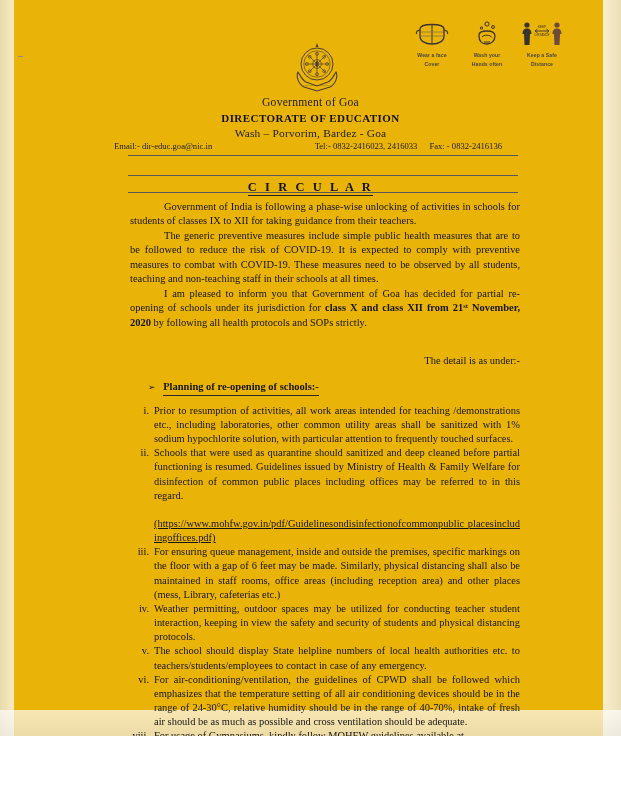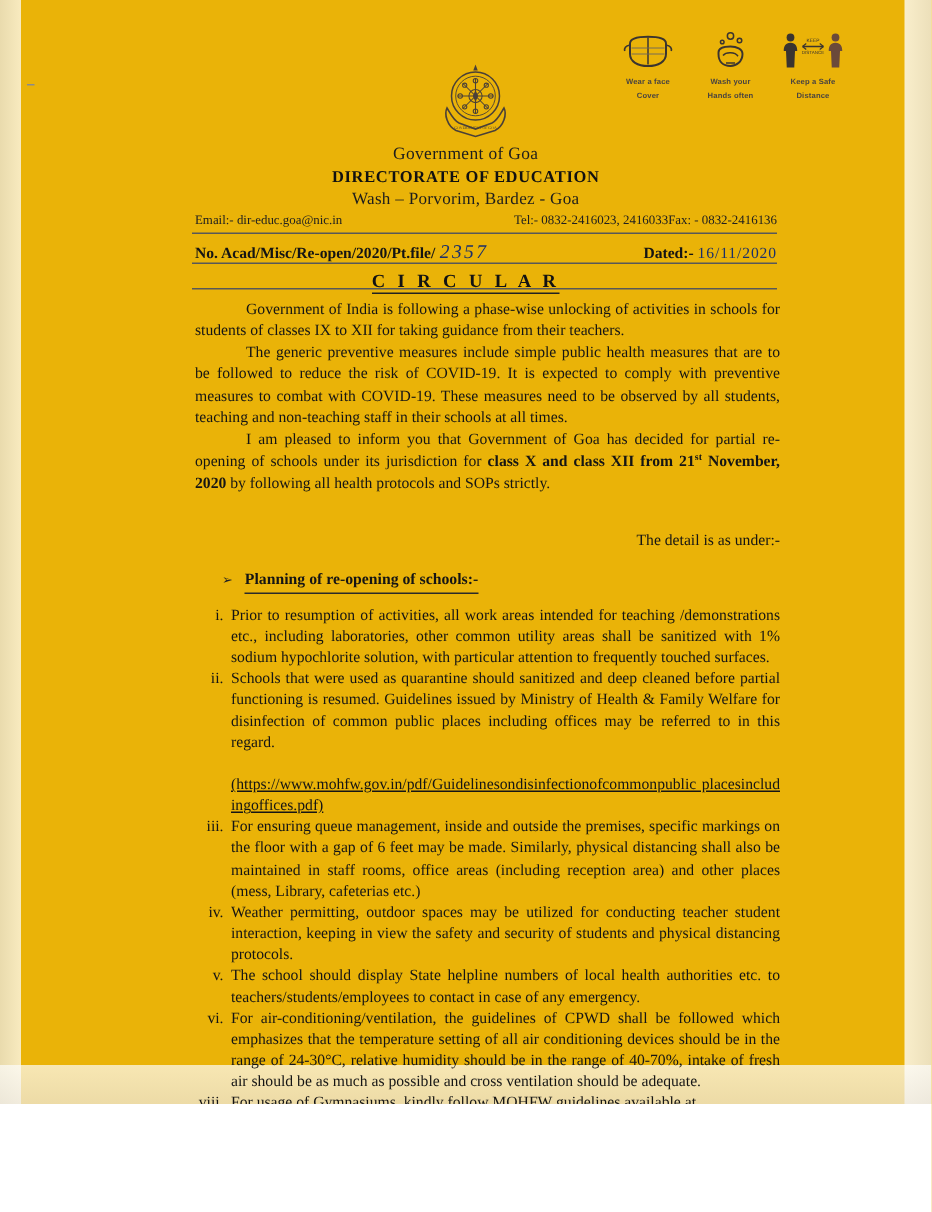--- a/index.html
+++ b/index.html
@@ -62,25 +62,25 @@
   
   .rule {
     position: absolute; left: 128px; width: 390px;
     border-top: 1.1px solid #585858;
   }
   .r1 { top: 155px; }
   .r2 { top: 175px; }
   .r3 { top: 192px; }
 
   .contact-row {
-    position: absolute; left: 130px; top: 141px; width: 388px;
+    position: absolute; left: 114px; top: 141px; width: 388px;
     display: flex; justify-content: space-between; align-items: flex-start;
     font-size: 8.6px; color: #202020;
   }
-  .contact-right { display: flex; }
+  .contact-right { display: flex; gap: 12px; }
 
   .ref-row {
     position: absolute; left: 130px; top: 160px; width: 388px;
     display: flex; justify-content: space-between; align-items: baseline;
     font-size: 10.4px; font-weight: 700; color: #141414;
   }
   .hand {
     font-family: "Liberation Serif", serif;
     font-weight: 400; font-style: italic;
     font-size: 13px; color: #1a2f6b; letter-spacing: 1.6px;
@@ -240,29 +240,20 @@
       <span>Email:-</span>
       <span>dir-educ.goa@nic.in</span>
     </div>
     <div class="contact-right">
       <span>Tel:- 0832-2416023, 2416033</span>
       <span>Fax: - 0832-2416136</span>
     </div>
   </div>
   <div class="rule r2"></div>
 
-  <div class="ref-row">
-    <div>
-      <span>No. Acad/Misc/Re-open/2020/Pt.file/</span><span class="hand">2357</span>
-    </div>
-    <div>
-      <span>Dated:-</span>
-      <span class="hand-date">16/11/2020</span>
-    </div>
-  </div>
   <div class="rule r3"></div>
 
   <div class="circular-title">
     <span>C I R C U L A R</span>
   </div>
 
   <div class="body">
 
     <p class="para">Government of India is following a phase-wise unlocking of activities in schools for students of classes IX to XII for taking guidance from their teachers.</p>
     <p class="para">The generic preventive measures include simple public health measures that are to be followed to reduce the risk of COVID-19. It is expected to comply with preventive measures to combat with COVID-19. These measures need to be observed by all students, teaching and non-teaching staff in their schools at all times.</p>

